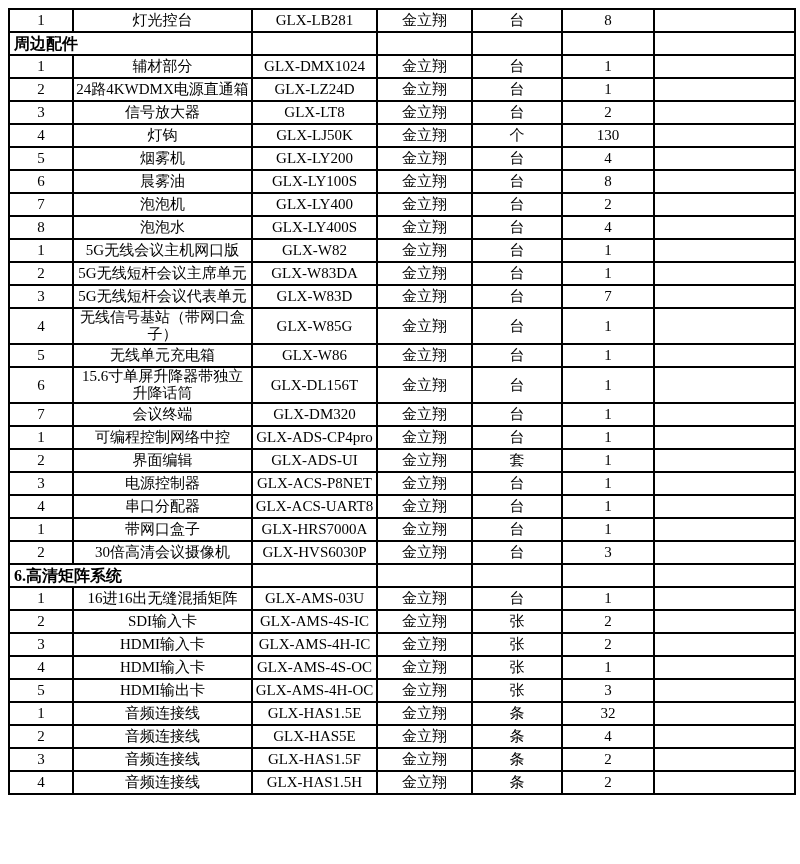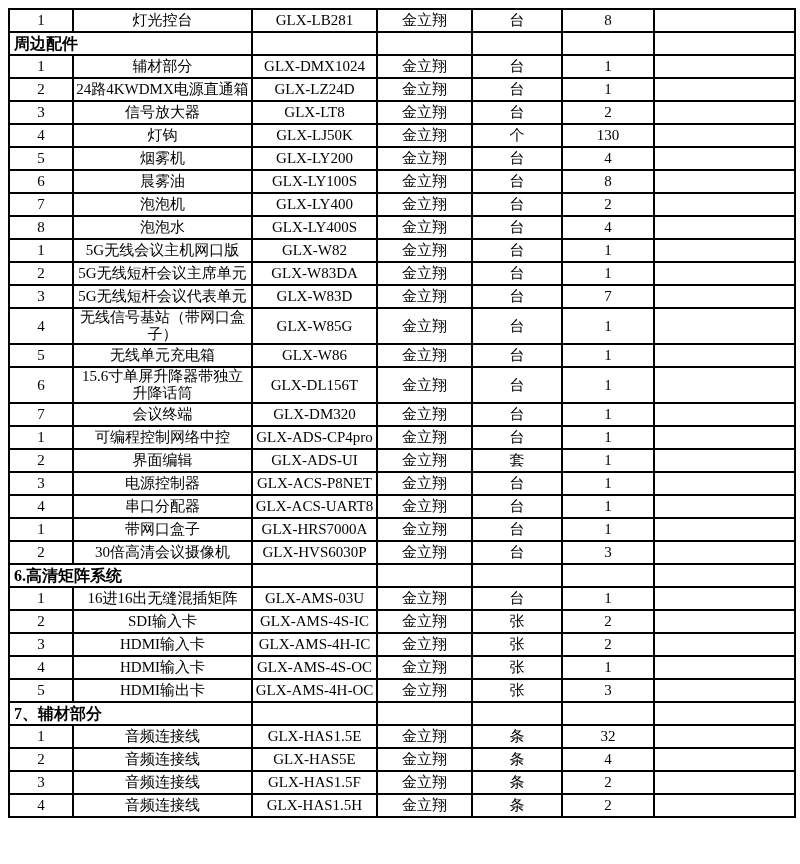--- a/index.html
+++ b/index.html
@@ -312,28 +312,20 @@
         <tr>
           <td>5</td>
           <td>HDMI输出卡</td>
           <td>GLX-AMS-4H-OC</td>
           <td>金立翔</td>
           <td>张</td>
           <td>3</td>
           <td></td>
         </tr>
         <tr>
-          <td colspan="2" class="section-cell">7、辅材部分</td>
-          <td></td>
-          <td></td>
-          <td></td>
-          <td></td>
-          <td></td>
-        </tr>
-        <tr>
           <td>1</td>
           <td>音频连接线</td>
           <td>GLX-HAS1.5E</td>
           <td>金立翔</td>
           <td>条</td>
           <td>32</td>
           <td></td>
         </tr>
         <tr>
           <td>2</td>

